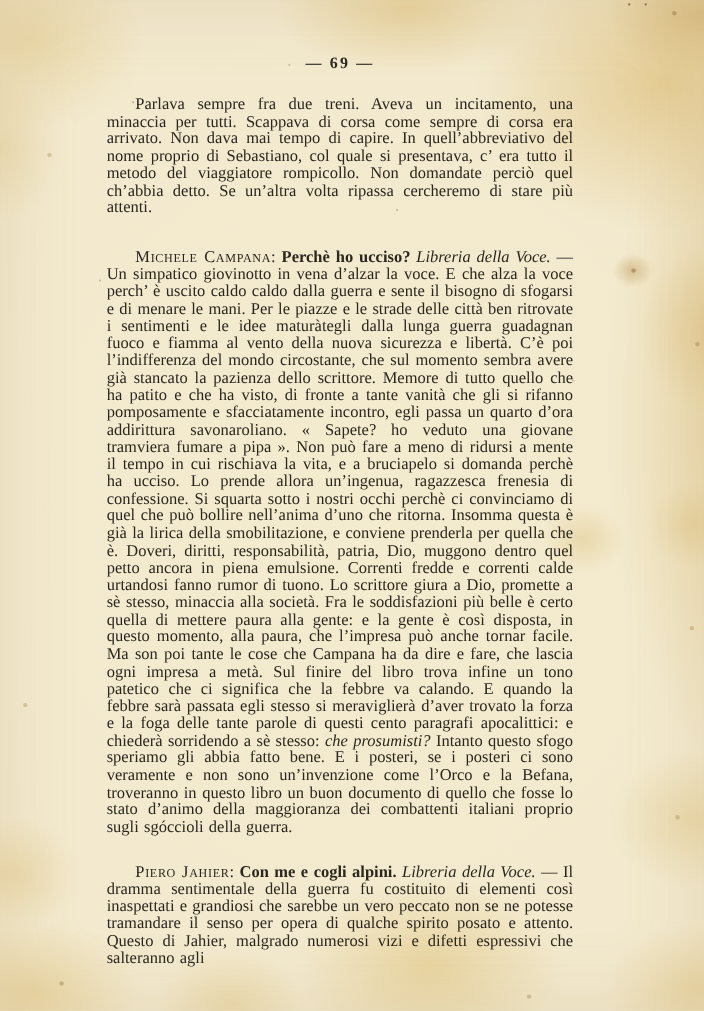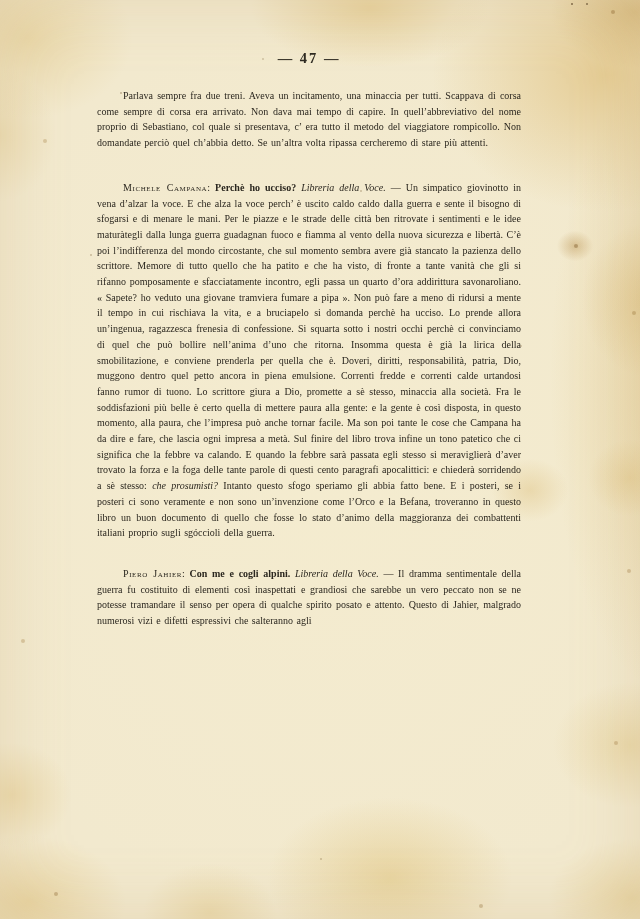--- a/index.html
+++ b/index.html
@@ -84,21 +84,21 @@
     letter-spacing: 2px;
     color: #2e2a21;
   }
 
   .text-block {
     position: absolute;
     top: 88px;
     left: 97px;
     width: 424px;
     color: #2b271f;
-    font-size: 10px;
+    font-size: 15px;
     line-height: 15.7px;
     text-align: justify;
     word-spacing: 1px;
   }
 
   .text-block p {
     text-indent: 26px;
     margin: 0;
   }
   .text-block p + p { margin-top: 29px; }
@@ -107,20 +107,20 @@
   .seg-smallcaps { font-variant: small-caps; letter-spacing: 0.6px; }
   .seg-bold      { font-weight: bold; }
   .seg-italic    { font-style: italic; }
 </style>
 </head>
 <body>
 
 <div class="page">
   <div class="specks"></div>
 
-  <div class="page-number">— 47 —</div>
+  <div class="page-number">— 69 —</div>
 
   <div class="text-block" id="text-block">
       <p><span class="seg-normal">Parlava sempre fra due treni. Aveva un incitamento, una minaccia per tutti. Scappava di corsa come sempre di corsa era arrivato. Non dava mai tempo di capire. In quell’abbreviativo del nome proprio di Sebastiano, col quale si presentava, c’ era tutto il metodo del viaggiatore rompicollo. Non domandate perciò quel ch’abbia detto. Se un’altra volta ripassa cercheremo di stare più attenti.</span></p>
       <p><span class="seg-smallcaps">Michele Campana</span><span class="seg-normal">: </span><span class="seg-bold">Perchè ho ucciso? </span><span class="seg-italic">Libreria della Voce.</span><span class="seg-normal"> — Un simpatico giovinotto in vena d’alzar la voce. E che alza la voce perch’ è uscito caldo caldo dalla guerra e sente il bisogno di sfogarsi e di menare le mani. Per le piazze e le strade delle città ben ritrovate i sentimenti e le idee maturàtegli dalla lunga guerra guadagnan fuoco e fiamma al vento della nuova sicurezza e libertà. C’è poi l’indifferenza del mondo circostante, che sul momento sembra avere già stancato la pazienza dello scrittore. Memore di tutto quello che ha patito e che ha visto, di fronte a tante vanità che gli si rifanno pomposamente e sfacciatamente incontro, egli passa un quarto d’ora addirittura savonaroliano. « Sapete? ho veduto una giovane tramviera fumare a pipa ». Non può fare a meno di ridursi a mente il tempo in cui rischiava la vita, e a bruciapelo si domanda perchè ha ucciso. Lo prende allora un’ingenua, ragazzesca frenesia di confessione. Si squarta sotto i nostri occhi perchè ci convinciamo di quel che può bollire nell’anima d’uno che ritorna. Insomma questa è già la lirica della smobilitazione, e conviene prenderla per quella che è. Doveri, diritti, responsabilità, patria, Dio, muggono dentro quel petto ancora in piena emulsione. Correnti fredde e correnti calde urtandosi fanno rumor di tuono. Lo scrittore giura a Dio, promette a sè stesso, minaccia alla società. Fra le soddisfazioni più belle è certo quella di mettere paura alla gente: e la gente è così disposta, in questo momento, alla paura, che l’impresa può anche tornar facile. Ma son poi tante le cose che Campana ha da dire e fare, che lascia ogni impresa a metà. Sul finire del libro trova infine un tono patetico che ci significa che la febbre va calando. E quando la febbre sarà passata egli stesso si meraviglierà d’aver trovato la forza e la foga delle tante parole di questi cento paragrafi apocalittici: e chiederà sorridendo a sè stesso: </span><span class="seg-italic">che prosumisti?</span><span class="seg-normal"> Intanto questo sfogo speriamo gli abbia fatto bene. E i posteri, se i posteri ci sono veramente e non sono un’invenzione come l’Orco e la Befana, troveranno in questo libro un buon documento di quello che fosse lo stato d’animo della maggioranza dei combattenti italiani proprio sugli sgóccioli della guerra.</span></p>
       <p class="wide-gap"><span class="seg-smallcaps">Piero Jahier</span><span class="seg-normal">: </span><span class="seg-bold">Con me e cogli alpini. </span><span class="seg-italic">Libreria della Voce.</span><span class="seg-normal"> — Il dramma sentimentale della guerra fu costituito di elementi così inaspettati e grandiosi che sarebbe un vero peccato non se ne potesse tramandare il senso per opera di qualche spirito posato e attento. Questo di Jahier, malgrado numerosi vizi e difetti espressivi che salteranno agli</span></p>
     </div>
 </div>
 
 </body></html>

